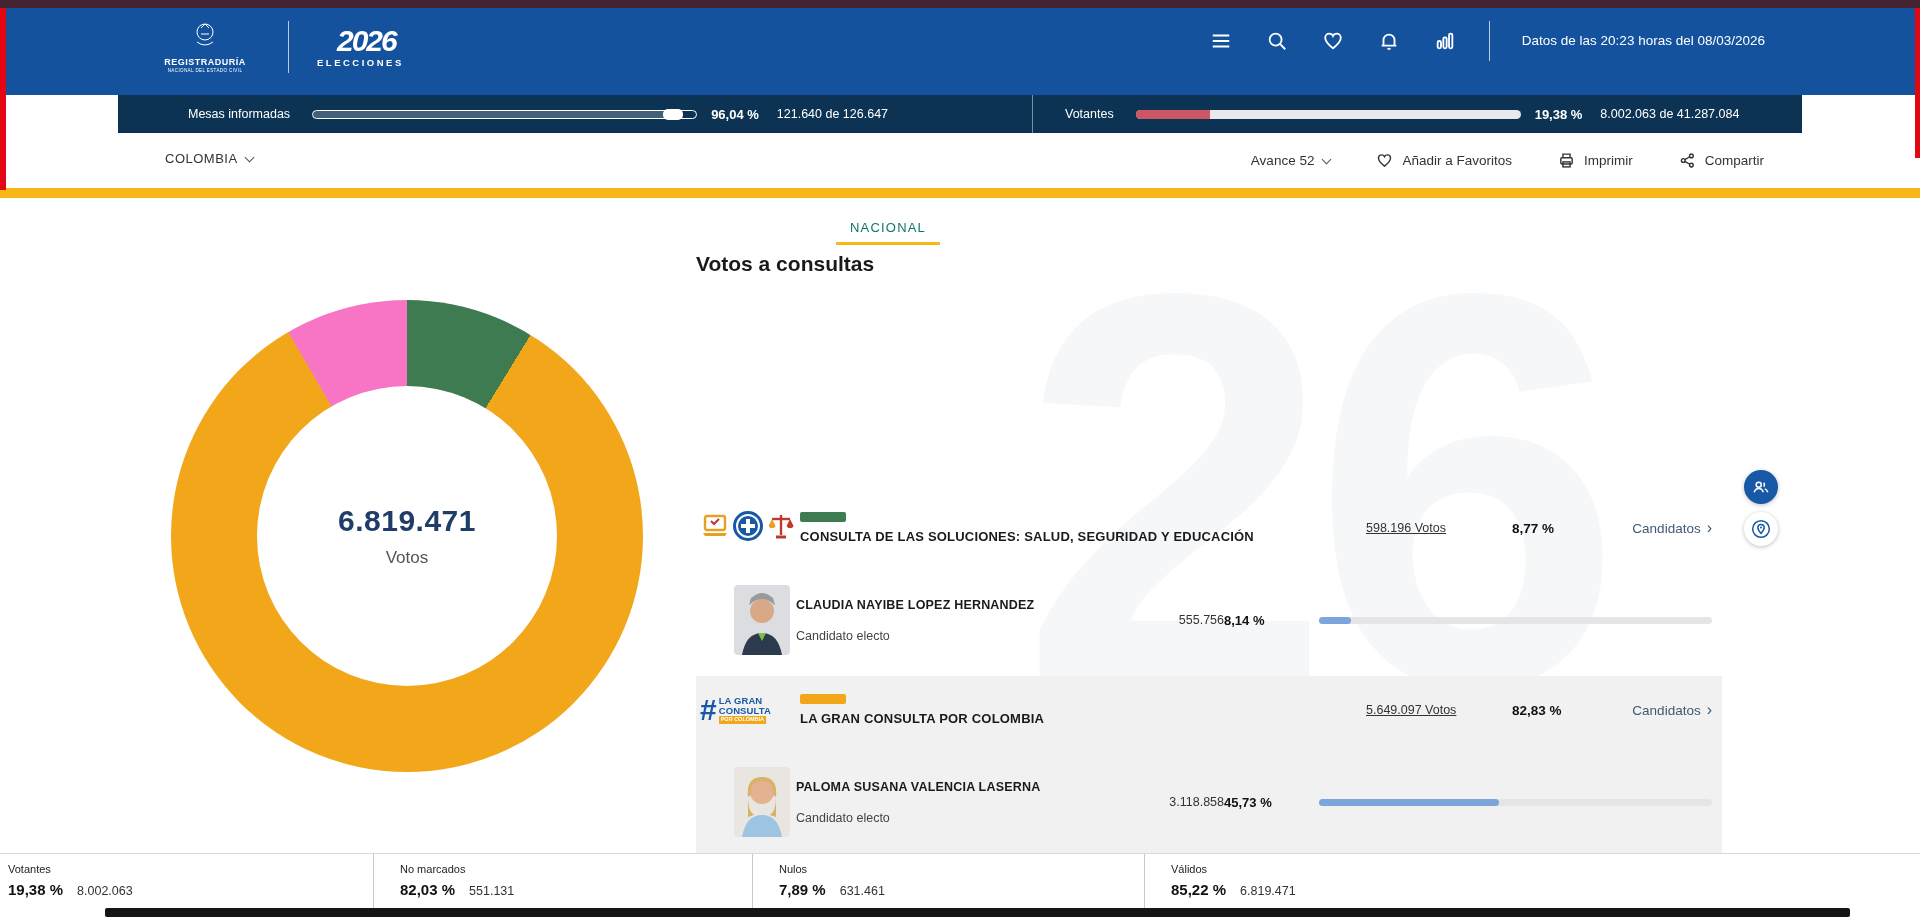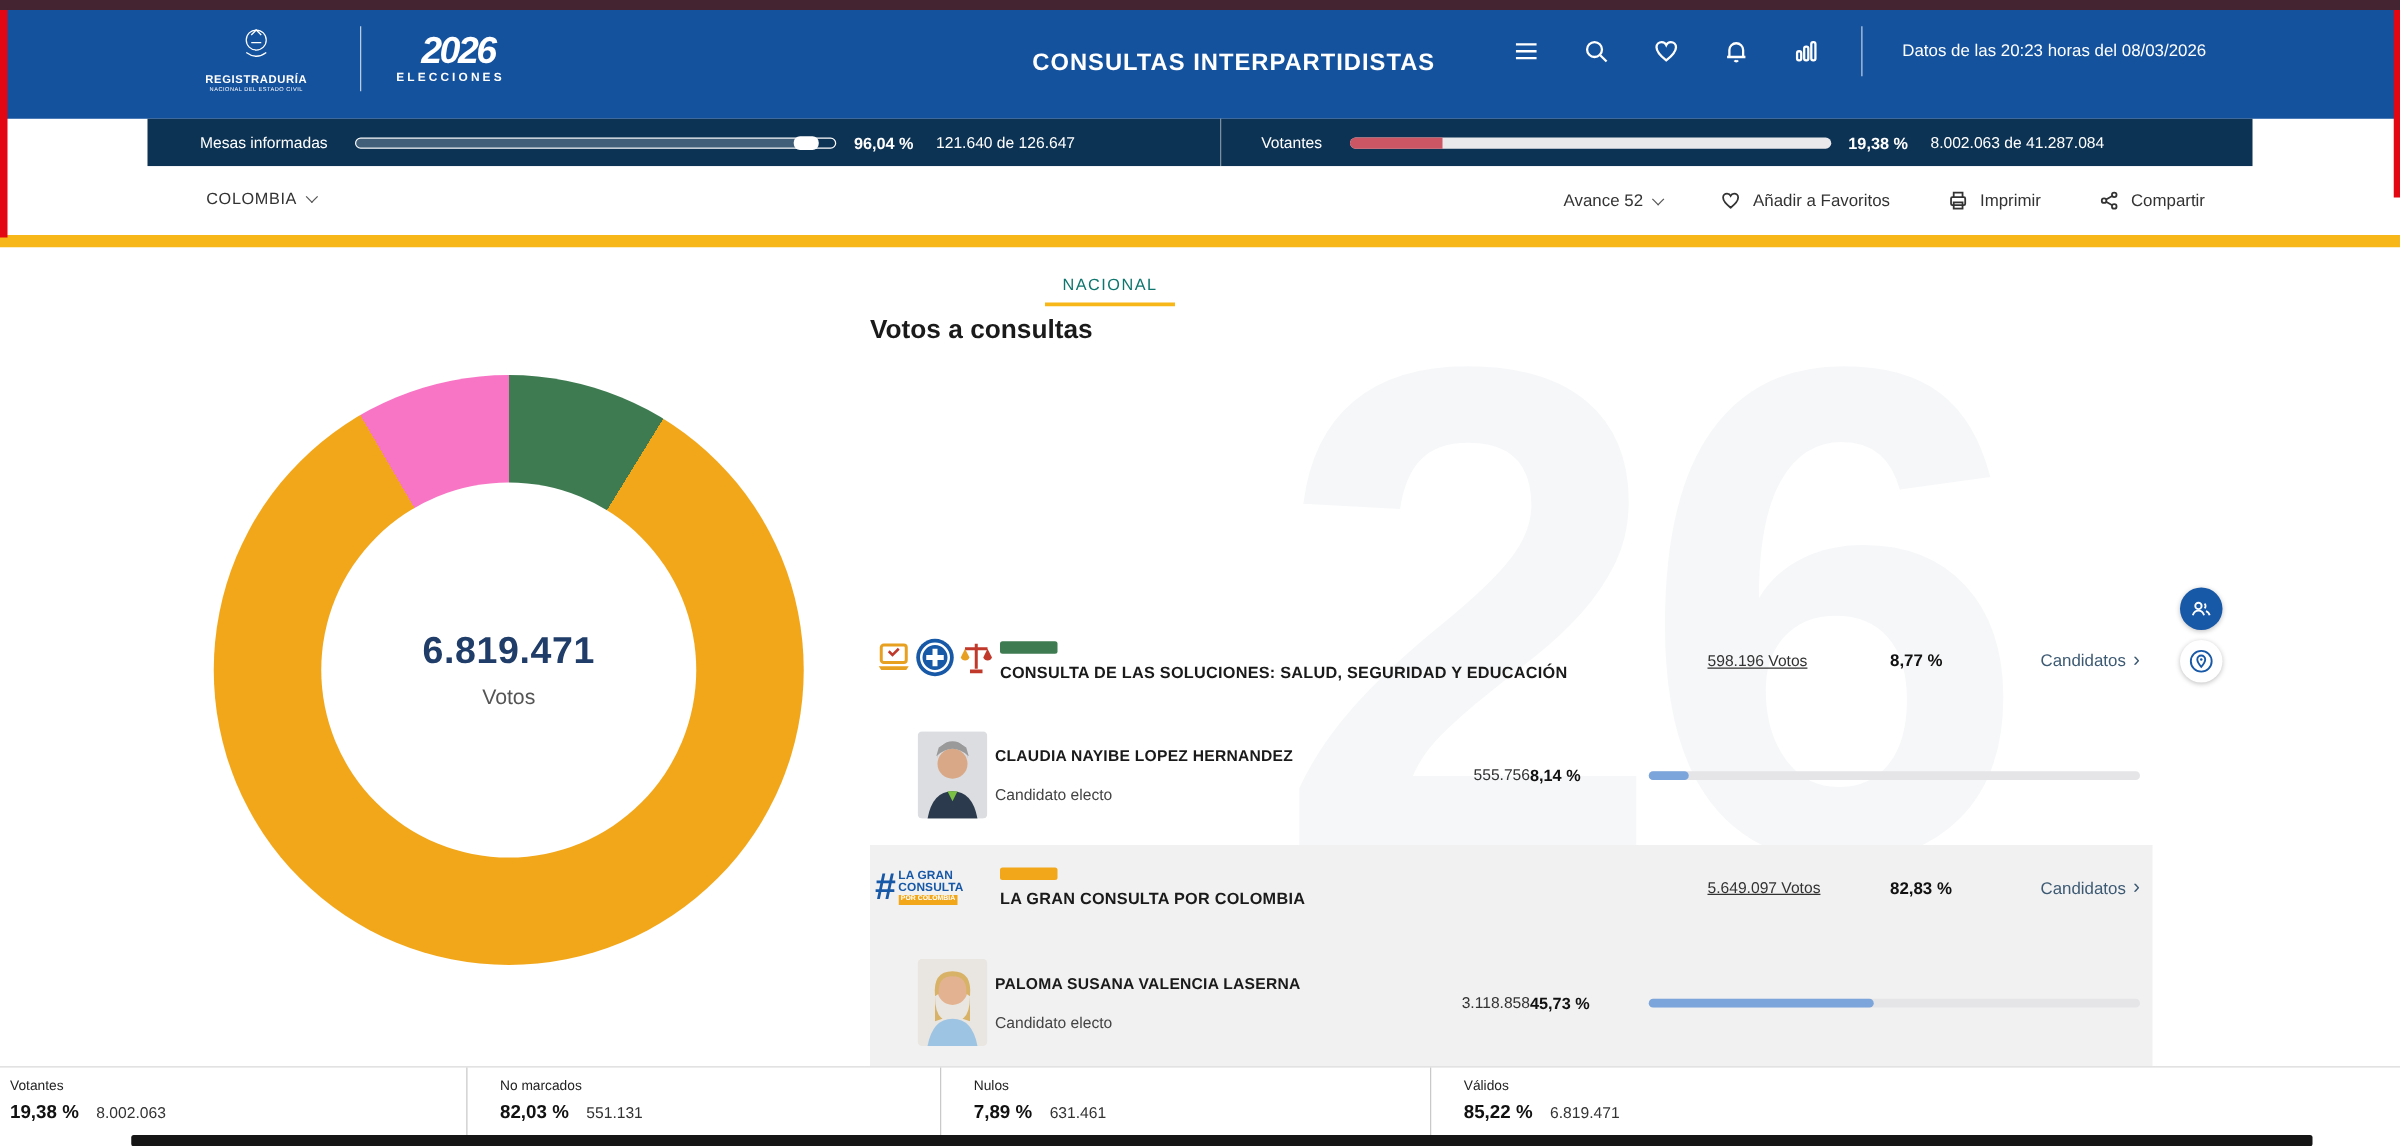--- a/index.html
+++ b/index.html
@@ -25,21 +25,21 @@
   .logo-elecciones { font-size:9.5px; font-weight:bold; letter-spacing:2.5px; margin-top:2px; }
   .header-title { position:absolute; left:987px; top:32px; transform:translateX(-50%); font-size:19px; font-weight:bold; letter-spacing:.8px; white-space:nowrap; }
   .header-right { position:absolute; right:155px; top:0; height:65px; display:flex; align-items:center; gap:32px; }
   .hicon { width:24px; height:24px; display:flex; align-items:center; justify-content:center; cursor:pointer; }
   .hicon svg { width:22px; height:22px; }
   .header-vdivider { width:1px; height:40px; background:rgba(255,255,255,.7); }
   .header-date { font-size:13.5px; color:#fff; white-space:nowrap; }
 
   
   .progress-band { position:absolute; left:118px; top:95px; width:1684px; height:38px; background:#0d3354; color:#fff; display:flex; align-items:center; }
-  .pgroup { display:flex; align-items:center; height:100%; }
+  .pgroup { display:flex; align-items:center; height:100%;margin-left:28px; }
   .pgroup.left { width:858px; padding-left:42px; }
   .pgroup.right { flex:1; padding-left:32px; border-left:1px solid rgba(255,255,255,.45); }
   .plabel { font-size:12.5px; white-space:nowrap; }
   .ptrack { position:relative; height:9px; border-radius:5px; }
   .ptrack.mesas { width:385px; margin-left:22px; border:1px solid #fff; background:transparent; }
   .pfill-mesas { position:relative; height:100%; background:rgba(255,255,255,.22); border-radius:4px; }
   .pfill-mesas .thumb { position:absolute; right:-2px; top:-2px; width:20px; height:11px; background:#fff; border-radius:5px; }
   .ptrack.votantes { width:385px; margin-left:22px; background:#e9e9ec; }
   .pfill-votantes { height:100%; background:#cc5663; border-radius:5px 0 0 5px; }
   .ppct { font-size:13px; font-weight:bold; margin-left:14px; white-space:nowrap; }
@@ -147,21 +147,20 @@
         <span class="emblem-title">REGISTRADURÍA</span>
         <span class="emblem-subtitle">NACIONAL DEL ESTADO CIVIL</span>
       </div>
       <div class="logo-divider"></div>
       <div class="logo2026">
         <span class="logo-year">2026</span>
         <span class="logo-elecciones">ELECCIONES</span>
       </div>
     </div>
 
-    <div class="header-title">CONSULTAS INTERPARTIDISTAS</div>
 
     <div class="header-right">
       <span class="hicon">
         <svg viewBox="0 0 24 24" stroke="#fff" stroke-width="2" fill="none">
             <path d="M3 6h18M3 12h18M3 18h18"></path>
           </svg>
       </span>
       <span class="hicon">
         <svg viewBox="0 0 24 24" stroke="#fff" stroke-width="2" fill="none">
             <circle cx="10.5" cy="10.5" r="6.5"></circle>

